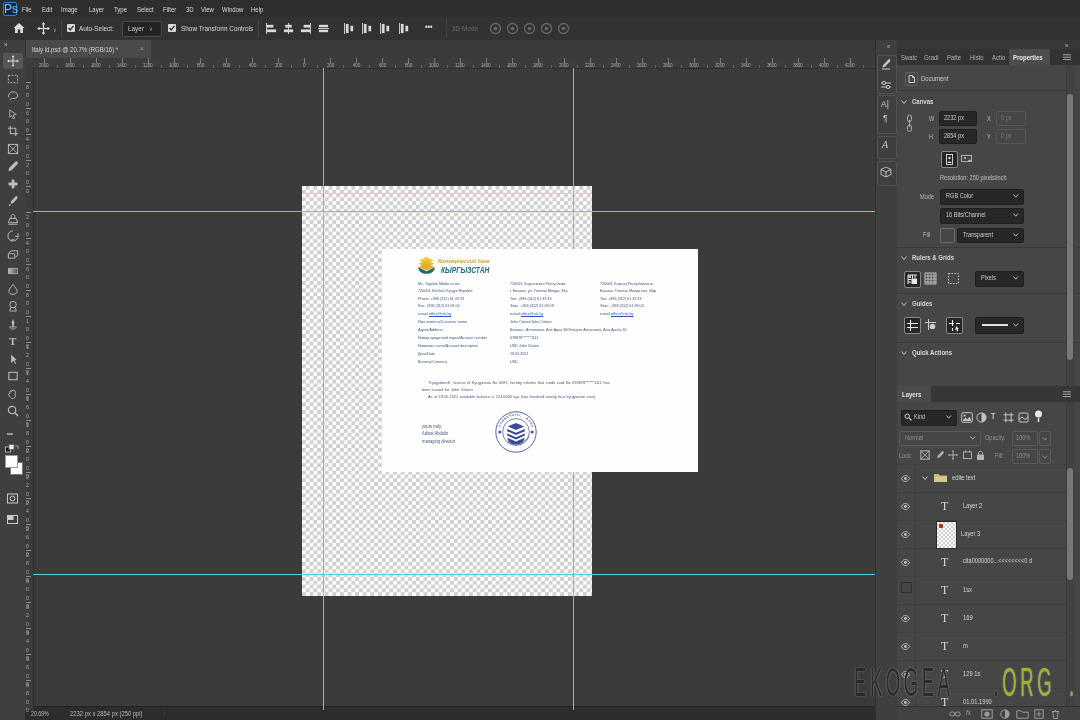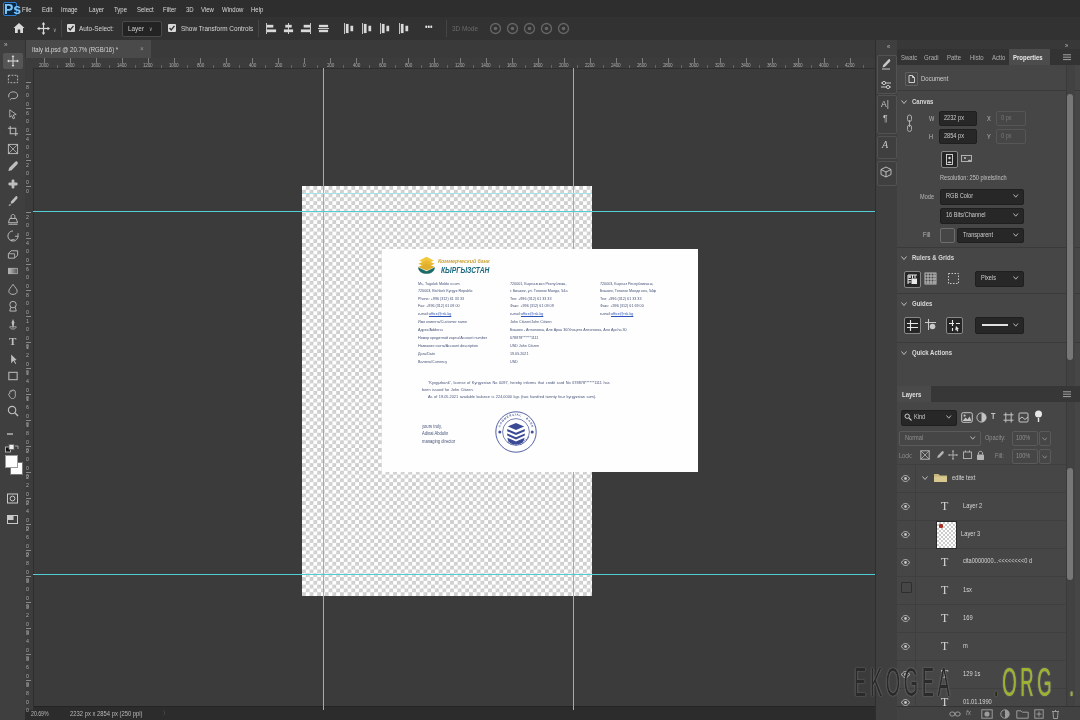--- a/index.html
+++ b/index.html
@@ -12,21 +12,21 @@
 
 <div class="abs" style="left:0px;top:0px;width:1080px;height:17px;background:#2e2e2e;"></div>
 <div class="abs" style="left:0px;top:17px;width:1080px;height:23px;background:#323232;border-bottom:1px solid #272727;"></div>
 <div class="abs" style="left:0px;top:40px;width:875px;height:18px;background:#3a3a3a;"></div>
 <div class="abs" style="left:25px;top:58px;width:850px;height:652px;background:#3b3b3b;"></div>
 <div class="abs" style="left:0px;top:40px;width:25px;height:680px;background:#3f3f3f;border-right:1px solid #333;"></div>
 <div class="abs" style="left:25px;top:706px;width:850px;height:14px;background:#2c2c2c;border-top:1px solid #242424;"></div>
 <div class="abs" style="left:875px;top:40px;width:205px;height:680px;background:#3f3f3f;"></div>
 <div class="abs" style="left:897px;top:40px;width:183px;height:680px;background:#464646;"></div>
 <div class="abs" style="left:3px;top:2px;width:12px;height:12px;background:#0d2740;border:1px solid #2f7fd0;border-radius:2px;">
-    <div style="color:#7ec6f7;font-size:14px;font-weight:bold;text-align:left;line-height:12px;">Ps</div>
+    <div style="color:#7ec6f7;font-size:12px;font-weight:normal;text-align:left;line-height:12px;">Ps</div>
   </div>
 <div class="tx" style="left:22px;top:5px;font-size:7.5px;color:#d8d8d8;transform:scaleX(0.8);transform-origin:0 0;">File</div>
 <div class="tx" style="left:42px;top:5px;font-size:7.5px;color:#d8d8d8;transform:scaleX(0.8);transform-origin:0 0;">Edit</div>
 <div class="tx" style="left:61px;top:5px;font-size:7.5px;color:#d8d8d8;transform:scaleX(0.8);transform-origin:0 0;">Image</div>
 <div class="tx" style="left:89px;top:5px;font-size:7.5px;color:#d8d8d8;transform:scaleX(0.8);transform-origin:0 0;">Layer</div>
 <div class="tx" style="left:114px;top:5px;font-size:7.5px;color:#d8d8d8;transform:scaleX(0.8);transform-origin:0 0;">Type</div>
 <div class="tx" style="left:137px;top:5px;font-size:7.5px;color:#d8d8d8;transform:scaleX(0.8);transform-origin:0 0;">Select</div>
 <div class="tx" style="left:163px;top:5px;font-size:7.5px;color:#d8d8d8;transform:scaleX(0.8);transform-origin:0 0;">Filter</div>
 <div class="tx" style="left:186px;top:5px;font-size:7.5px;color:#d8d8d8;transform:scaleX(0.8);transform-origin:0 0;">3D</div>
 <div class="tx" style="left:201px;top:5px;font-size:7.5px;color:#d8d8d8;transform:scaleX(0.8);transform-origin:0 0;">View</div>

